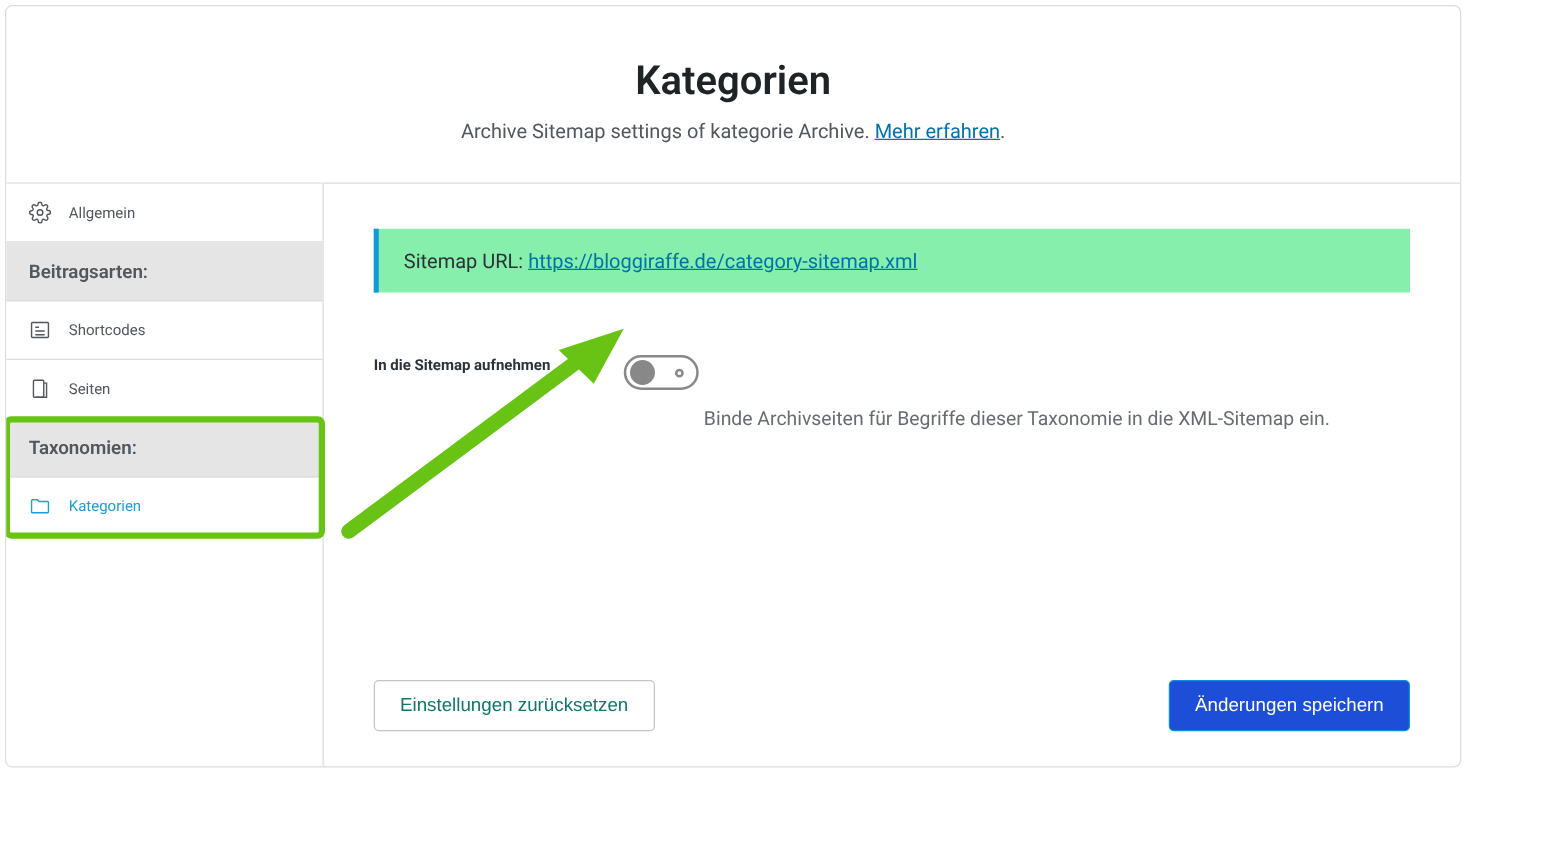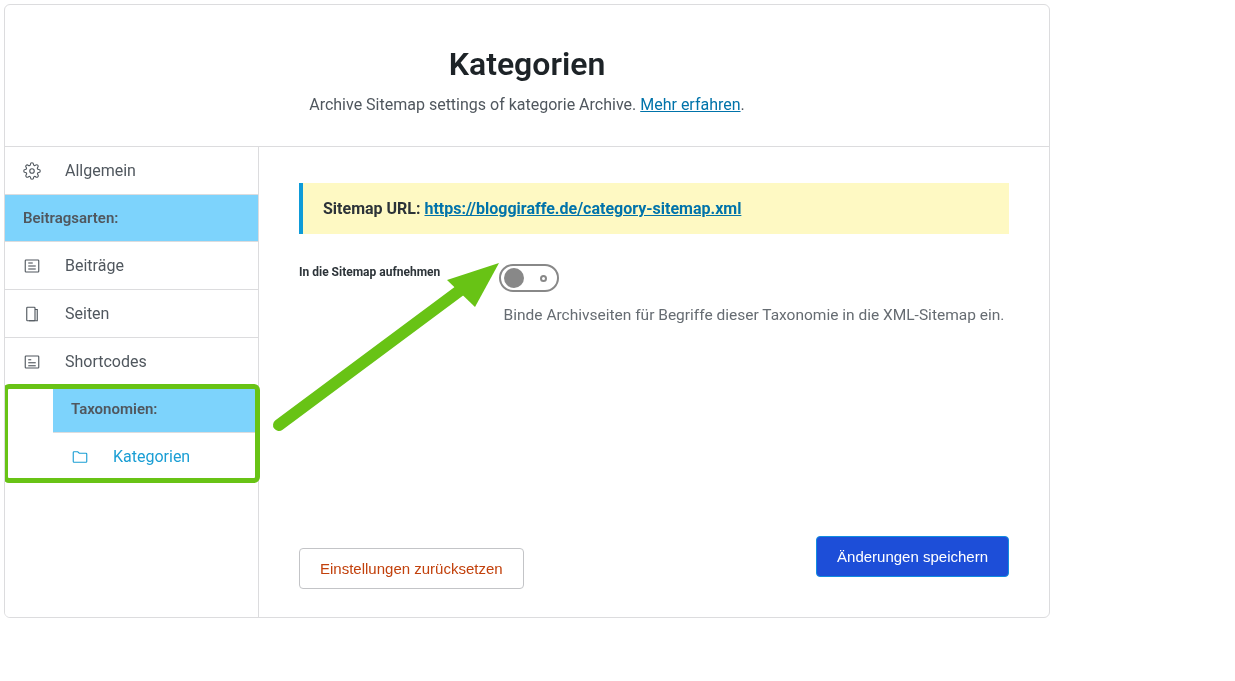--- a/index.html
+++ b/index.html
@@ -3,21 +3,21 @@
 <meta charset="utf-8">
 <style>
   * { box-sizing: border-box; margin: 0; padding: 0; }
   body {
     font-family: "Segoe UI", -apple-system, BlinkMacSystemFont, Roboto, Arial, sans-serif;
     background: #fff;
     color: #2c3338;
     font-size: 15px;
   }
   .container {
-    width: 1046px;
+    width: 1165px;
     margin: 4px;
     border: 1px solid #dcdcde;
     border-radius: 6px;
     background: #fff;
     overflow: hidden;
   }
   .header {
     text-align: center;
     padding: 40px 20px 32px 20px;
     border-bottom: 1px solid #dcdcde;
@@ -45,50 +45,49 @@
     width: 254px;
     flex: 0 0 254px;
     border-right: 1px solid #dcdcde;
     background: #fff;
   }
   .sidebar-item {
     display: flex;
     align-items: center;
     padding: 14px 18px;
     border-bottom: 1px solid #dcdcde;
-    font-size: 16px;
+    font-size: 12px;
     color: #50575e;
     cursor: pointer;
-    gap: 24px;
+    gap: 14px;
   }
   .sidebar-item.active {
     color: #1a9ed4;
   }
   .sidebar-section {
-    background: #7dd3fc;
+    background: #e5e5e5;
     padding: 14px 18px;
     border-bottom: 1px solid #dcdcde;
     font-size: 15px;
     font-weight: 600;
     color: #50575e;
   }
   .sidebar .icon {
     width: 18px;
     height: 18px;
     display: inline-flex;
     align-items: center;
     justify-content: center;
     flex: 0 0 18px;
   }
   .sidebar .icon svg { width: 18px; height: 18px; stroke: currentColor; fill: none; stroke-width: 1.5; }
 
   
   .taxonomy-group {
     position: relative;
-    padding-left: 48px;
   }
   .highlight-box {
     position: absolute;
     top: -2px;
     left: -2px;
     right: -2px;
     bottom: -2px;
     border: 5px solid #68c315;
     border-radius: 6px;
     pointer-events: none;
@@ -96,27 +95,26 @@
   }
 
   
   .main {
     flex: 1;
     padding: 36px 40px 28px 40px;
     position: relative;
   }
 
   .sitemap-url-box {
-    background: #fef9c3;
+    background: #86efac;
     border-left: 4px solid #0e9bd8;
     padding: 16px 20px;
     font-size: 16px;
     color: #2c3338;
-    margin-bottom: 30px;
-    font-weight: bold;
+    margin-bottom: 50px;
   }
   .sitemap-url-box a {
     color: #0073aa;
     text-decoration: underline;
   }
 
   .setting-row {
     display: flex;
     margin-bottom: 30px;
   }
@@ -177,22 +175,21 @@
   .btn {
     padding: 11px 20px;
     font-size: 15px;
     border-radius: 4px;
     cursor: pointer;
     border: 1px solid transparent;
   }
   .btn-secondary {
     background: #fff;
     border: 1px solid #c3c4c7;
-    color: #c2410c;
-    margin-top: 24px;
+    color: #0f766e;
   }
   .btn-primary {
     background: #1d4ed8;
     color: #fff;
     border: 1px solid #118de0;
   }
 
   
   .arrow-annotation {
     position: absolute;
@@ -222,54 +219,43 @@
           <svg viewBox="0 0 24 24">
               <circle cx="12" cy="12" r="3"></circle>
               <path d="M19.4 15a1.65 1.65 0 0 0 .33 1.82l.06.06a2 2 0 1 1-2.83 2.83l-.06-.06a1.65 1.65 0 0 0-1.82-.33 1.65 1.65 0 0 0-1 1.51V21a2 2 0 1 1-4 0v-.09a1.65 1.65 0 0 0-1-1.51 1.65 1.65 0 0 0-1.82.33l-.06.06a2 2 0 1 1-2.83-2.83l.06-.06a1.65 1.65 0 0 0 .33-1.82 1.65 1.65 0 0 0-1.51-1H3a2 2 0 1 1 0-4h.09a1.65 1.65 0 0 0 1.51-1 1.65 1.65 0 0 0-.33-1.82l-.06-.06a2 2 0 1 1 2.83-2.83l.06.06a1.65 1.65 0 0 0 1.82.33h0a1.65 1.65 0 0 0 1-1.51V3a2 2 0 1 1 4 0v.09a1.65 1.65 0 0 0 1 1.51h0a1.65 1.65 0 0 0 1.82-.33l.06-.06a2 2 0 1 1 2.83 2.83l-.06.06a1.65 1.65 0 0 0-.33 1.82v0a1.65 1.65 0 0 0 1.51 1H21a2 2 0 1 1 0 4h-.09a1.65 1.65 0 0 0-1.51 1z"></path>
             </svg>
         </span>
         <span>Allgemein</span>
       </div>
 
       <div class="sidebar-section">Beitragsarten:</div>
 
-      <div class="sidebar-item">
-        <span class="icon">
-          <svg viewBox="0 0 24 24">
-              <rect x="3" y="4" width="18" height="16" rx="1"></rect>
-              <line x1="7" y1="8" x2="13" y2="8"></line>
-              <line x1="7" y1="12" x2="17" y2="12"></line>
-              <line x1="7" y1="16" x2="17" y2="16"></line>
-            </svg>
-        </span>
-        <span>Beiträge</span>
-      </div>
-
-      <div class="sidebar-item">
-        <span class="icon">
-          <svg viewBox="0 0 24 24">
-              <rect x="5" y="3" width="11" height="18" rx="1"></rect>
-              <path d="M16 6 L19 6 L19 21 L8 21"></path>
-            </svg>
-        </span>
-        <span>Seiten</span>
-      </div>
 
       <div class="sidebar-item">
         <span class="icon">
           <svg viewBox="0 0 24 24">
               <rect x="3" y="4" width="18" height="16" rx="1"></rect>
               <line x1="7" y1="9" x2="11" y2="9"></line>
               <line x1="7" y1="13" x2="17" y2="13"></line>
               <line x1="7" y1="17" x2="17" y2="17"></line>
             </svg>
         </span>
         <span>Shortcodes</span>
       </div>
 
+      <div class="sidebar-item">
+        <span class="icon">
+          <svg viewBox="0 0 24 24">
+              <rect x="5" y="3" width="11" height="18" rx="1"></rect>
+              <path d="M16 6 L19 6 L19 21 L8 21"></path>
+            </svg>
+        </span>
+        <span>Seiten</span>
+      </div>
+
       <div class="taxonomy-group">
         <div class="highlight-box"></div>
 
         <div class="sidebar-section">Taxonomien:</div>
 
         <div class="sidebar-item active">
           <span class="icon">
             <svg viewBox="0 0 24 24">
                 <path d="M3 6a1 1 0 0 1 1-1h5l2 2h9a1 1 0 0 1 1 1v10a1 1 0 0 1-1 1H4a1 1 0 0 1-1-1z"></path>
               </svg>

